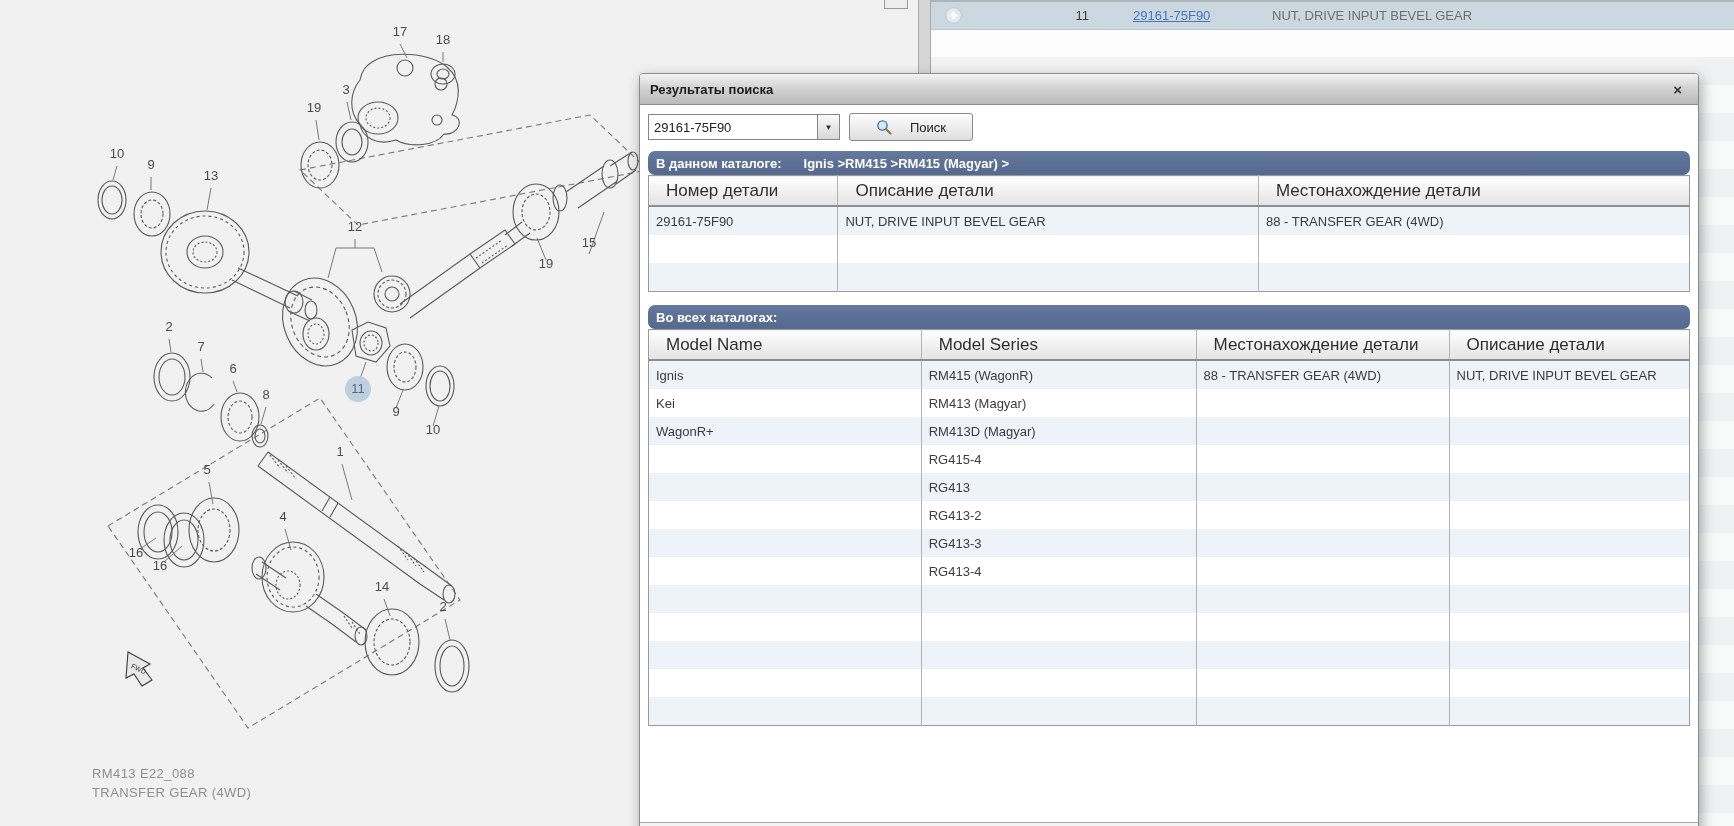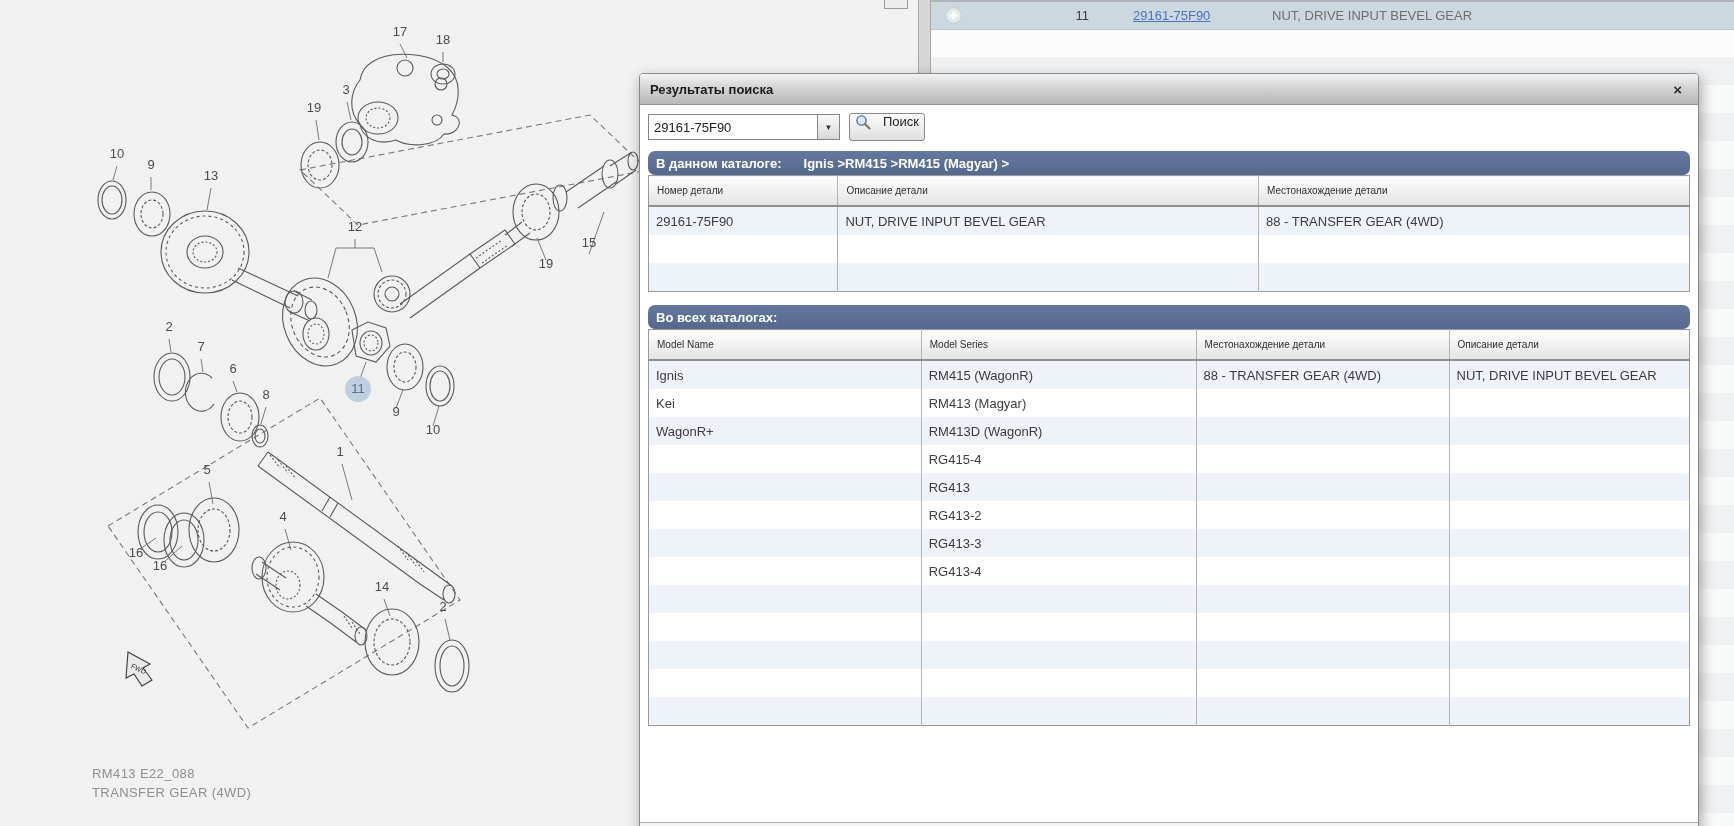--- a/index.html
+++ b/index.html
@@ -33,28 +33,28 @@
   .dialog{position:absolute;left:639px;top:73px;width:1060px;height:795px;background:#ffffff;border:1px solid #8b8b8b;border-radius:4px;box-shadow:2px 5px 14px rgba(0,0,0,.35);box-sizing:border-box;display:flex;flex-direction:column;}
   .titlebar{height:30px;flex:0 0 30px;background:linear-gradient(#f4f4f4,#d3d3d3 45%,#b9b9b9);border-bottom:1px solid #8f8f8f;border-radius:3px 3px 0 0;display:flex;align-items:center;padding:0 10px;}
   .titlebar .title{font-size:13px;font-weight:bold;color:#1b1b1b;flex:1;}
   .close-x{font-size:15px;font-weight:bold;color:#333;padding:0 6px;line-height:1;}
   .dlg-body{flex:1;padding:8px 8px 0 8px;overflow:hidden;display:flex;flex-direction:column;}
 
   .search-row{display:flex;align-items:center;height:28px;margin-bottom:10px;flex:0 0 auto;}
   .combo{display:flex;align-items:stretch;height:26px;}
   .combo input{width:158px;border:1px solid #868686;border-right:none;font-size:13px;padding:0 5px;font-family:inherit;color:#222;outline:none;}
   .combo .drop-btn{width:23px;background:linear-gradient(#fafafa,#d8d8d8);border:1px solid #868686;display:flex;align-items:center;justify-content:center;font-size:8px;color:#333;box-sizing:border-box;}
-  .search-btn{margin-left:9px;height:28px;display:flex;gap:12px;padding:0 5px;background:linear-gradient(#fdfdfd,#dedede);border:1px solid #8a8a8a;border-radius:3px;font-size:13px;color:#222;}
+  .search-btn{margin-left:9px;height:28px;display:flex;align-items:center;gap:18px;padding:0 26px;background:linear-gradient(#fdfdfd,#dedede);border:1px solid #8a8a8a;border-radius:3px;font-size:13px;color:#222;}
 
   .section-bar{height:24px;flex:0 0 24px;background:linear-gradient(#64799f,#55688e);display:flex;align-items:center;padding:0 8px;border-radius:7px;}
   .section-bar .lbl{color:#fff;font-size:13px;font-weight:bold;}
   .section-bar .crumbs{color:#fff;font-size:13px;font-weight:bold;margin-left:22px;}
 
   table.grid{width:100%;border-collapse:collapse;table-layout:fixed;border:1px solid #9a9a9a;}
-  .grid th{background:linear-gradient(#fefefe,#e4e4e4);border-right:1px solid #b3b3b3;border-bottom:2px solid #8f8f8f;font-weight:normal;text-align:left;font-size:10px;color:#2f2f2f;padding:0 8px;height:29px;white-space:nowrap;overflow:hidden;}
+  .grid th{background:linear-gradient(#fefefe,#e4e4e4);border-right:1px solid #b3b3b3;border-bottom:2px solid #8f8f8f;font-weight:normal;text-align:left;font-size:17px;color:#2f2f2f;padding:0 17px;height:29px;white-space:nowrap;overflow:hidden;}
   .grid th:last-child{border-right:none;}
   .grid td{border-right:1px solid #b3b3b3;font-size:13px;color:#3b3b3b;padding:0 7px;height:28px;white-space:nowrap;overflow:hidden;}
   .grid td:last-child{border-right:none;}
   .grid tbody tr:nth-child(odd){background:#eef3fa;}
   .grid tbody tr:nth-child(even){background:#ffffff;}
   .gap13{height:13px;flex:0 0 13px;}
   .t2wrap{flex:1;overflow:hidden;}
 
   .dlg-footer{flex:0 0 44px;height:44px;background:linear-gradient(#f5f5f5,#dadada);border-top:1px solid #ababab;border-radius:0 0 3px 3px;display:flex;align-items:center;justify-content:flex-end;padding:0 12px;}
   .close-btn{min-width:82px;height:25px;background:linear-gradient(#fdfdfd,#dcdcdc);border:1px solid #8a8a8a;border-radius:3px;font-size:13px;color:#222;font-family:inherit;}
@@ -322,21 +322,21 @@
                 <td>NUT, DRIVE INPUT BEVEL GEAR</td>
               </tr>
               <tr>
                 <td>Kei</td>
                 <td>RM413 (Magyar)</td>
                 <td></td>
                 <td></td>
               </tr>
               <tr>
                 <td>WagonR+</td>
-                <td>RM413D (WagonR)</td>
+                <td>RM413D (Magyar)</td>
                 <td></td>
                 <td></td>
               </tr>
               <tr>
                 <td></td>
                 <td>RG415-4</td>
                 <td></td>
                 <td></td>
               </tr>
               <tr>

